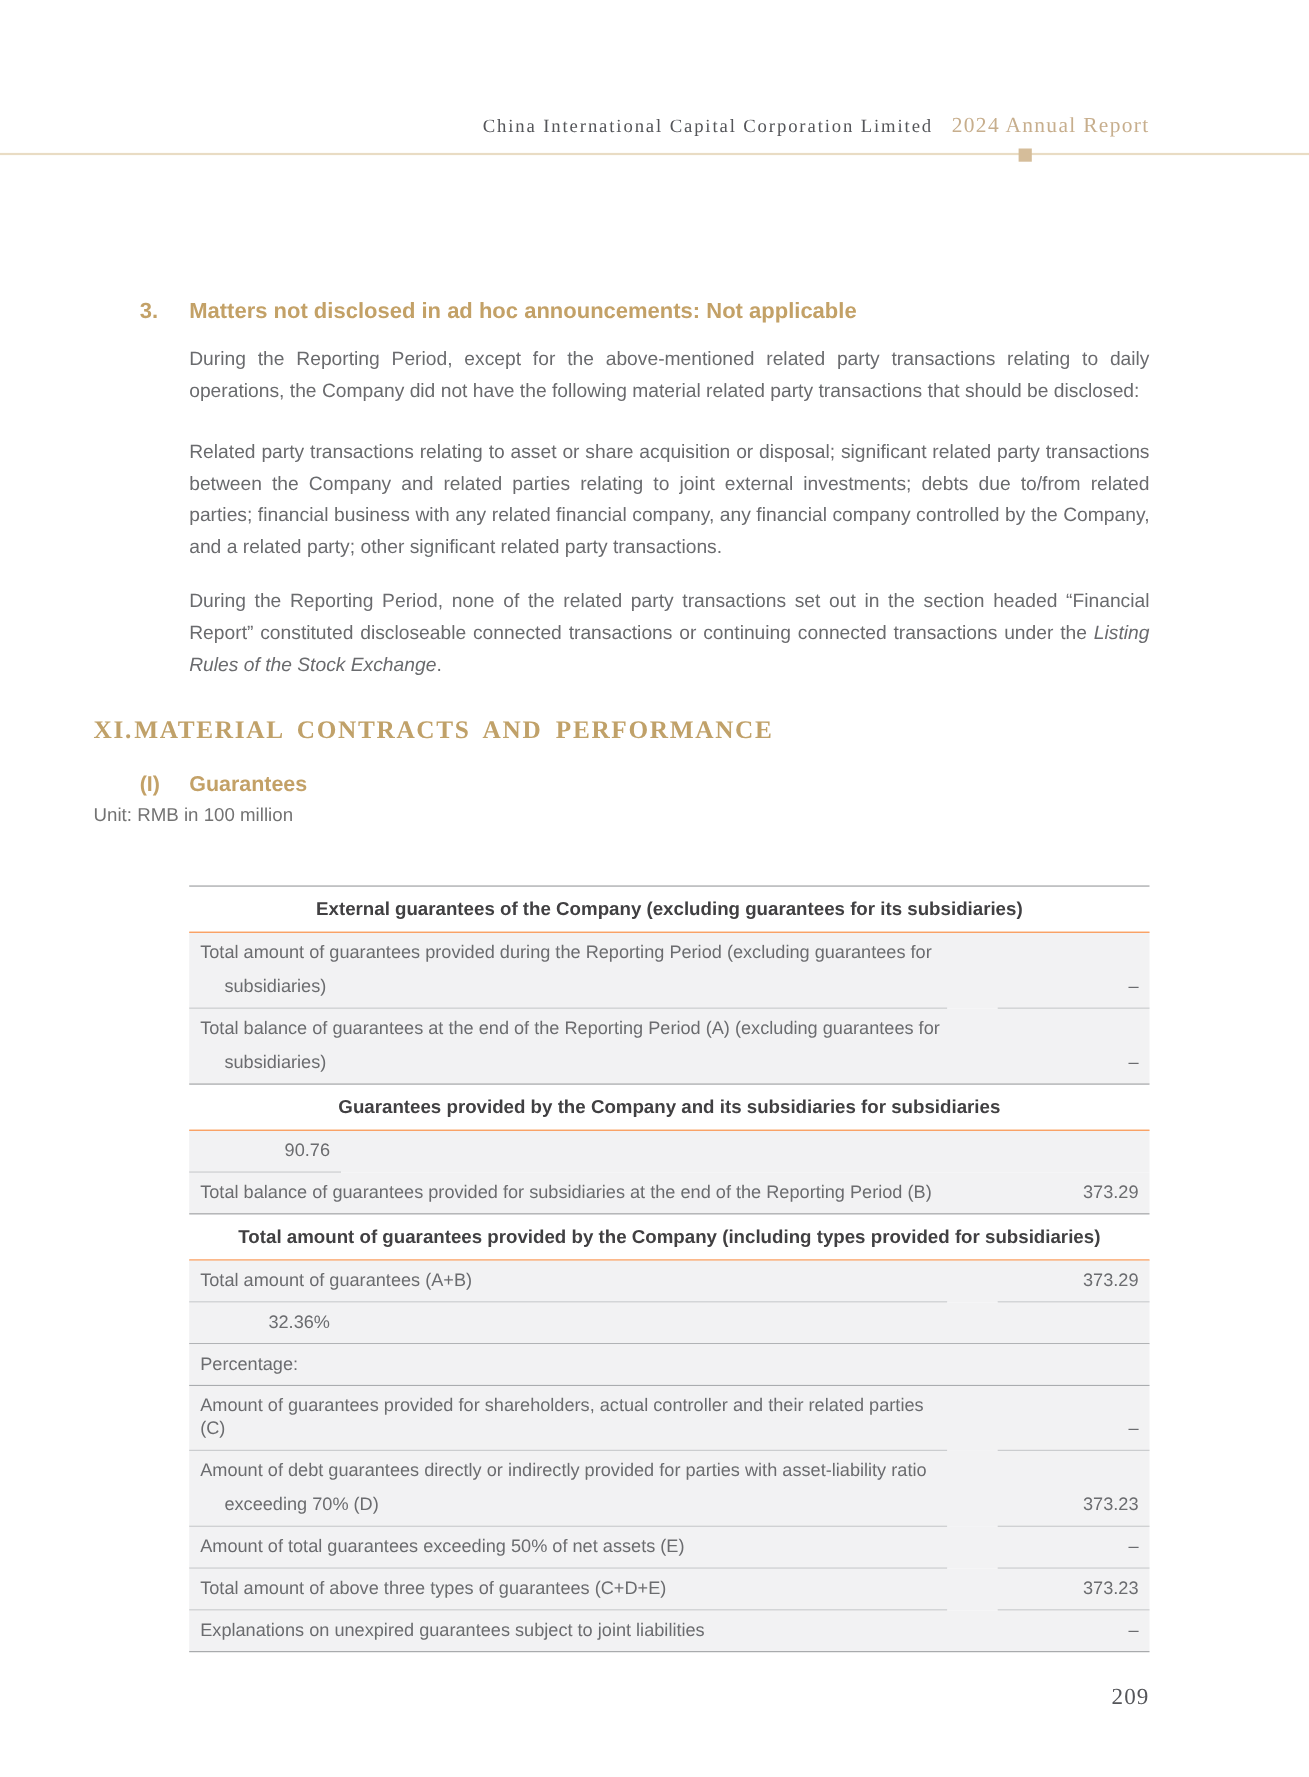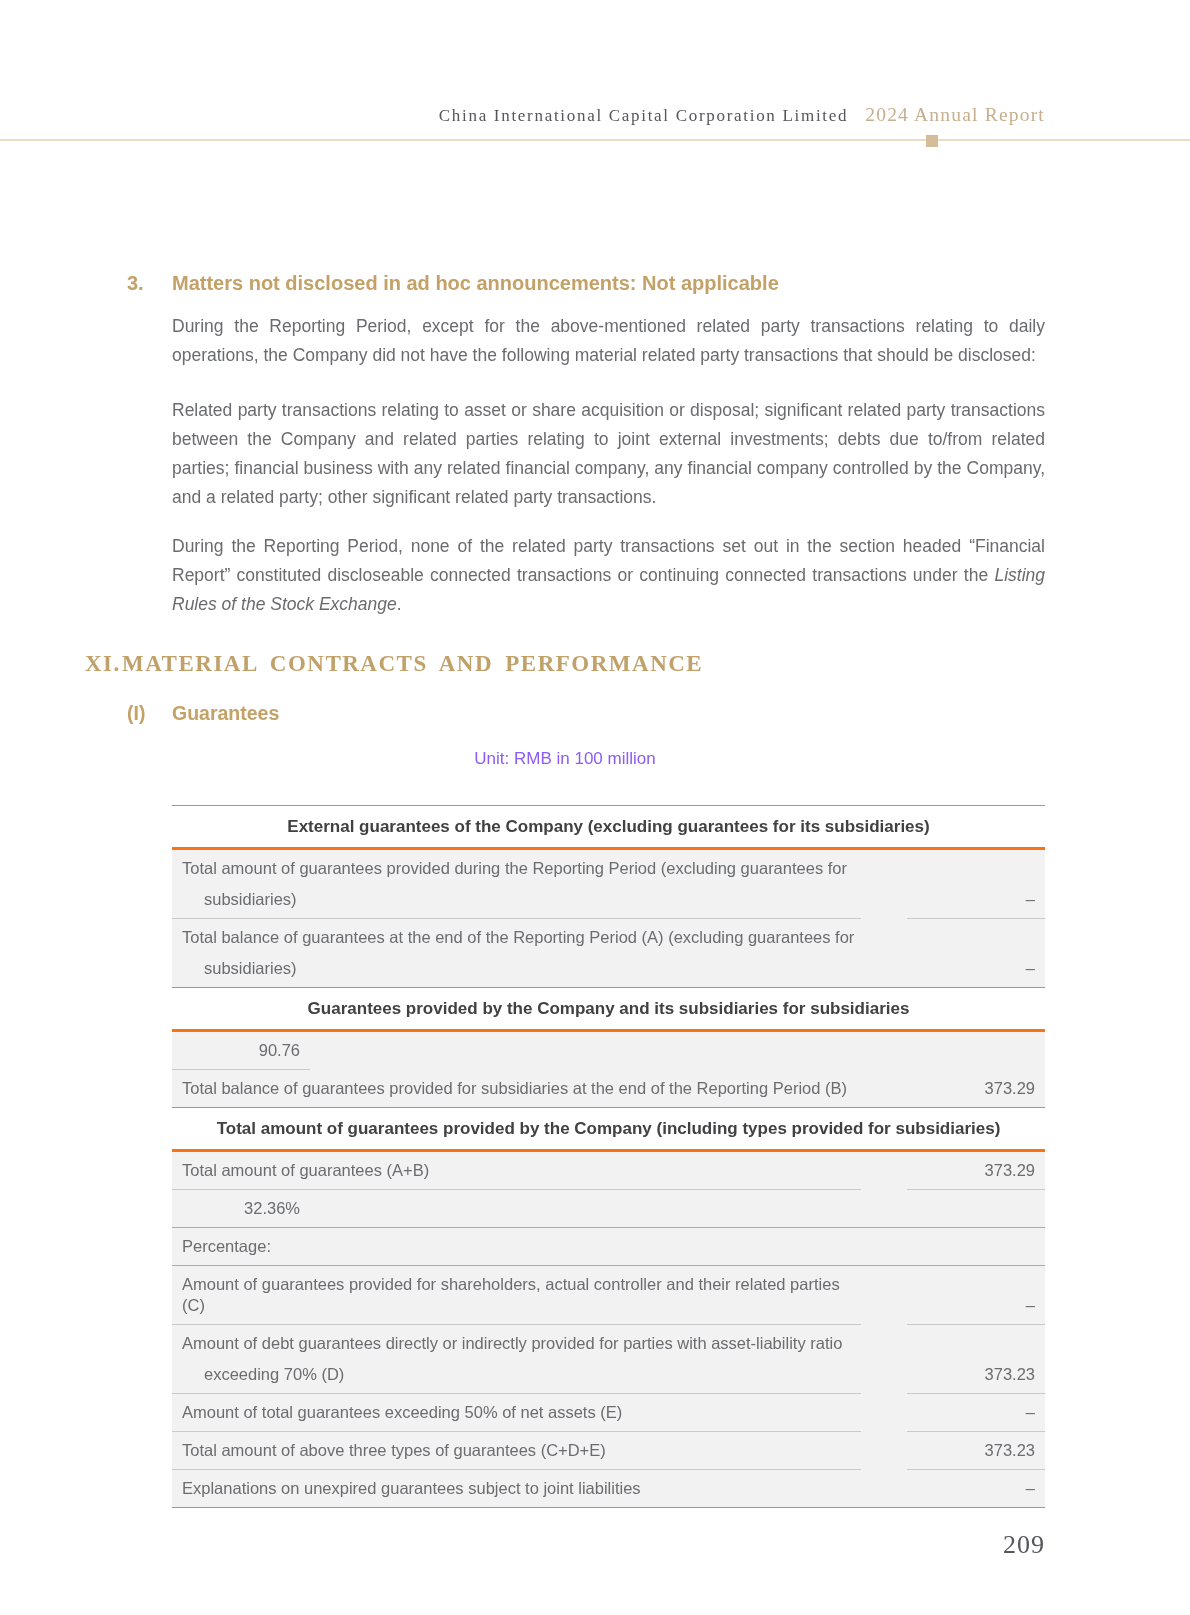--- a/index.html
+++ b/index.html
@@ -49,30 +49,30 @@
     display:flex; font-family:"Liberation Serif", serif; font-weight:bold;
     font-size:23px; line-height:28px; letter-spacing:1.5px; word-spacing:5px;
     color:#c0a169;
   }
   .xi-heading .h-num { width:37px; flex:0 0 37px; }
   .xi-sub {
     display:flex; margin-top:23px; margin-left:42px;
     color:#c3a167; font-weight:bold; font-size:19.5px; line-height:24px;
   }
   .xi-sub .h-num { width:45px; flex:0 0 45px; }
-  .unit-note { margin-top:24px; text-align:center; font-size:17px; color:#8b5cf6; }
+  .unit-note { margin-top:6px; text-align:left; font-size:17px; color:#737373; }
 
   
   .guarantees-table {
     position:absolute; left:172px; top:805px; width:873px;
     border-bottom:1px solid #97999c;
   }
   .tg-header {
     background:#ffffff;
-    border-top:1px solid #97999c; border-bottom:3px solid #f97316;
+    border-top:1px solid #97999c; border-bottom:1px solid #f97316;
     text-align:center; font-weight:bold; font-size:17px; color:#414042;
     padding:11px 6px 10px;
   }
   .tg-row {
     display:flex; background:#f2f2f3;
     font-size:16.5px; line-height:21px; color:#6b6c6f;gap:36px;
   }
   .cell-label {
     flex:1; padding:8px 0 8px 10px; margin-right:10px;
     border-bottom:1px solid #c7c9cb;
@@ -86,21 +86,21 @@
   }
   .tg-row.full-rule { border-bottom:1px solid #aaacaf; }
   .tg-row.full-rule .cell-label,
   .tg-row.full-rule .cell-value { border-bottom:none; }
   .tg-row.group-last .cell-label,
   .tg-row.group-last .cell-value { border-bottom:none; }
 
   
   .page-number {
     position:absolute; top:1530px; right:145px;
-    font-family:"Liberation Serif", serif; font-size:26px; letter-spacing:1px;
+    font-family:"Liberation Serif", serif; font-size:21px; letter-spacing:1px;
     color:#55565a;
   }
 </style>
 </head>
 <body>
 
 <div class="doc-header">
   <span class="company-name">China International Capital Corporation Limited</span>
   <span class="report-title">2024 Annual Report</span>
 </div>

